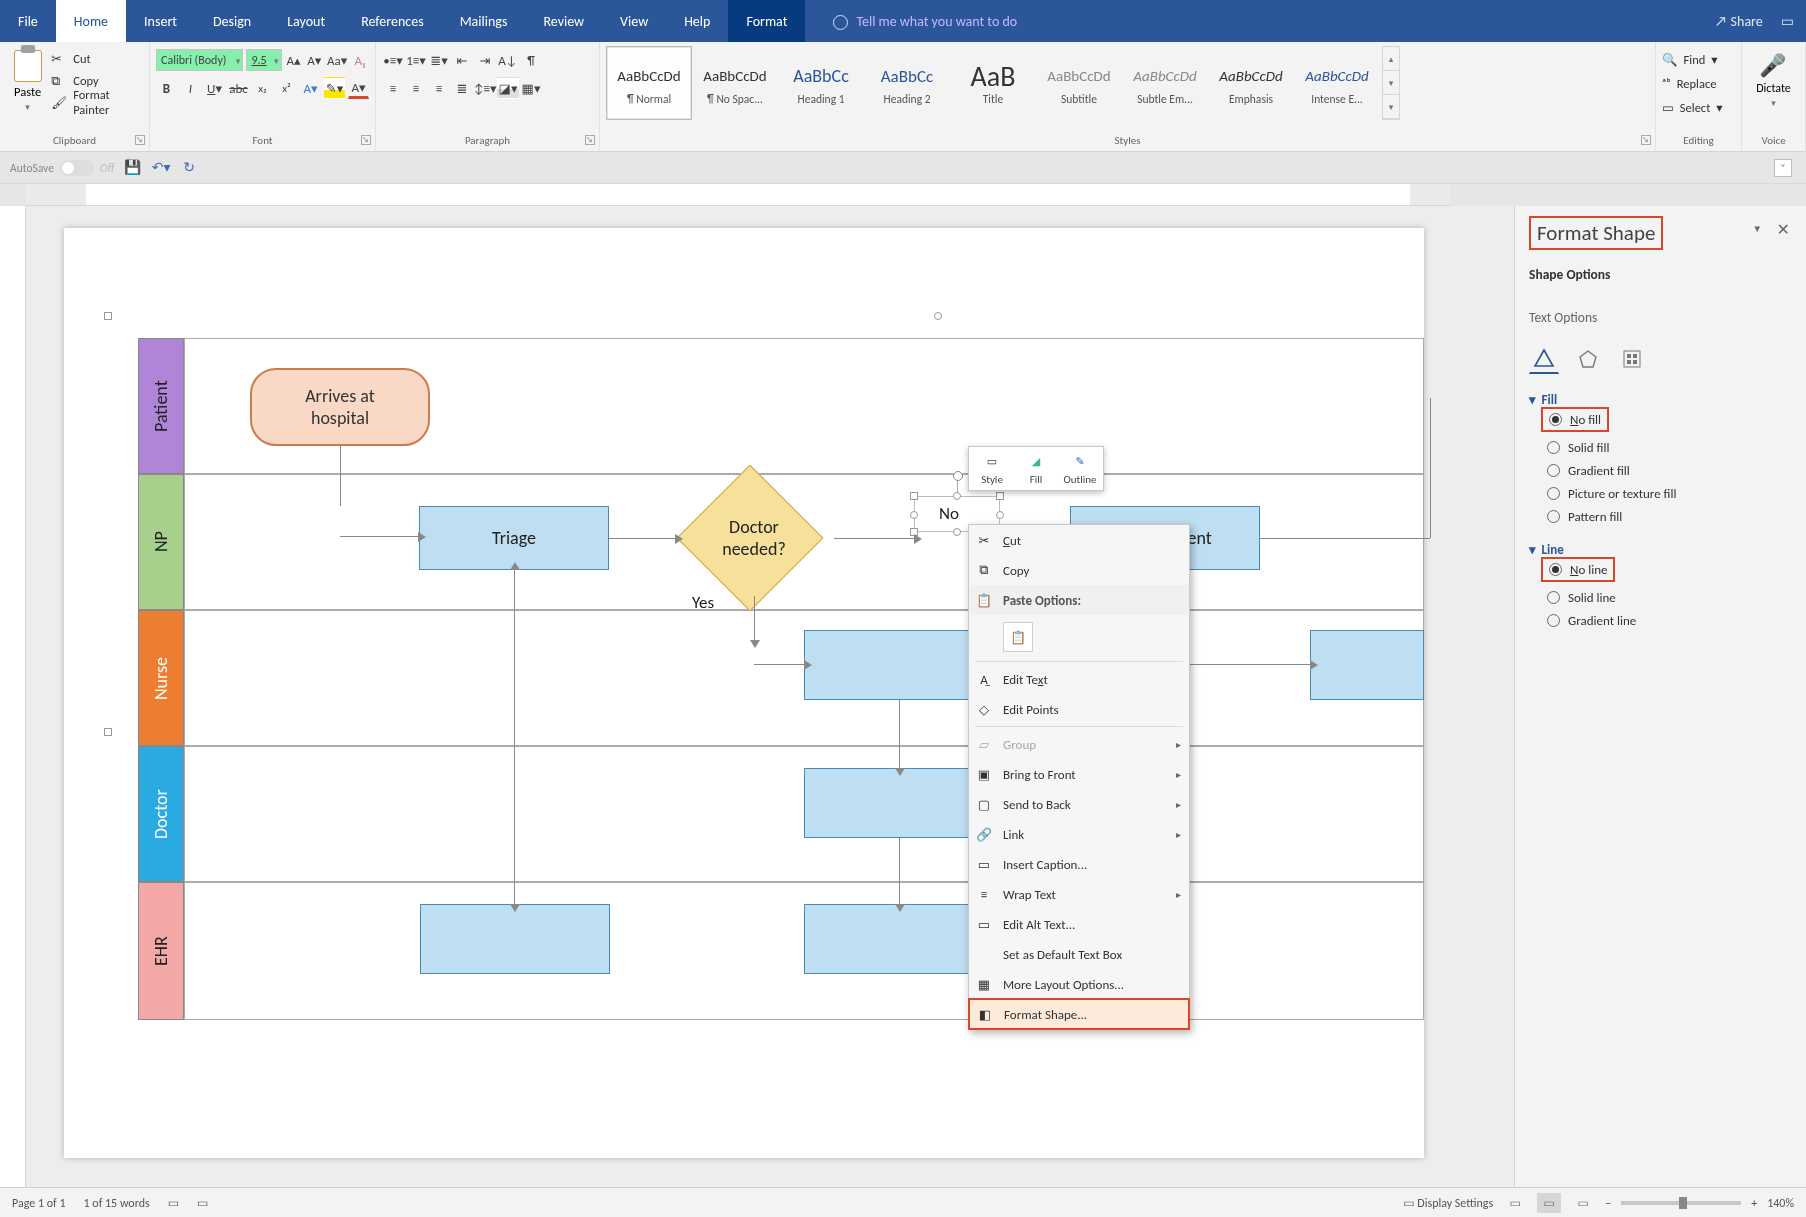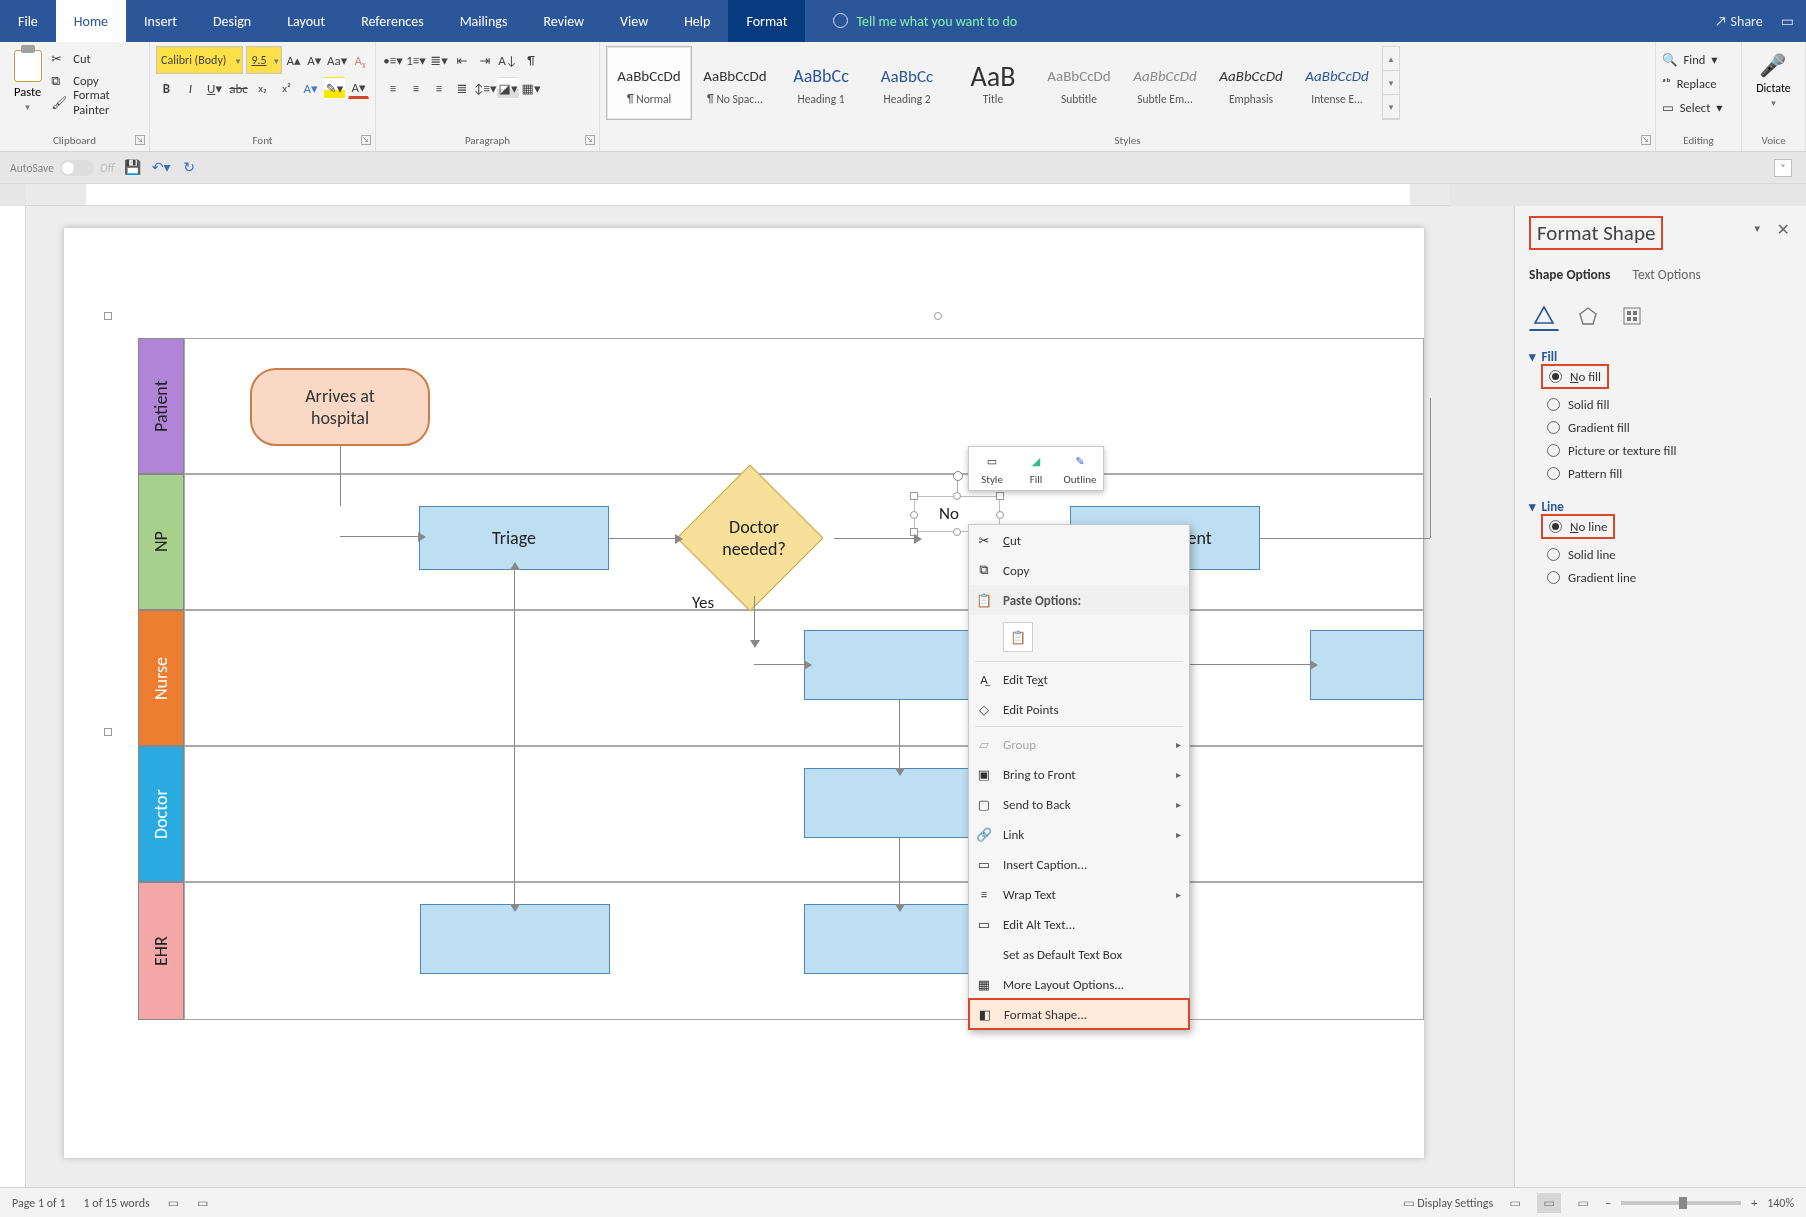--- a/index.html
+++ b/index.html
@@ -4,21 +4,21 @@
 <style>
 * { box-sizing: border-box; margin: 0; padding: 0; font-family: "Segoe UI", Calibri, sans-serif; }
 body { background: #e6e6e6; width: 1806px; height: 1217px; overflow: hidden; position: relative; font-size: 12px; }
 
 
 .titlebar { background: #2b579a; height: 42px; display: flex; align-items: center; color: #fff; position: relative; }
 .titlebar .tabs { display: flex; height: 100%; }
 .tab { padding: 0 18px; display: flex; align-items: center; color: #fff; font-size: 14px; cursor: pointer; height:100%; }
 .tab.active { background: #fff; color: #2b579a; }
 .tab.format { background: #073b80; color:#fff; }
-.tellme { display:flex; align-items:flex-start; margin-left:28px; font-size:14px; color:#86efac; gap:8px; }
+.tellme { display:flex; align-items:flex-end; margin-left:28px; font-size:14px; color:#c4b5fd; gap:8px; }
 .tellme .bulb { width:15px; height:15px; border-radius:50%; border:1.5px solid #cfe0f3; position:relative; }
 .titlebar .right { position:absolute; right:12px; display:flex; align-items:center; gap:18px; color:#dfe9f5; font-size:14px; }
 
 
 .ribbon { background:#f3f3f3; height:110px; border-bottom:1px solid #d4d4d4; display:flex; }
 .rgroup { border-right:1px solid #e1e1e1; padding:4px 6px 0 6px; position:relative; display:flex; flex-direction:column; }
 .rgroup .glabel { text-align:center; font-size:11px; color:#666; padding:2px 0 4px; margin-top:auto; display:flex; justify-content:center; align-items:center; gap:4px;}
 .dlgL { width:10px; height:10px; border:1px solid #aaa; position:absolute; right:4px; bottom:6px; }
 .dlgL::after{content:"↘"; font-size:8px; position:absolute; top:-2px; left:0; color:#888;}
 
@@ -26,21 +26,21 @@
 .clipboard .body { display:flex; gap:2px; }
 .pastebtn { width:46px; height:74px; display:flex; flex-direction:column; align-items:center; justify-content:flex-start; padding-top:4px; gap:2px; }
 .pastebtn .picon { width:28px; height:32px; background:linear-gradient(#fff,#fff); border:1px solid #c29a4a; border-radius:3px; position:relative; }
 .pastebtn .picon::before{content:""; position:absolute; top:-6px; left:6px; width:14px; height:8px; background:#a0a0a0; border-radius:2px;}
 .cliplist { display:flex; flex-direction:column; gap:2px; padding-top:2px; }
 .clipitem { display:flex; align-items:center; gap:6px; font-size:12.5px; color:#333; height:20px; }
 .clipitem .ci-icon { width:16px; height:14px; }
 
 .fontgrp { width:226px; }
 .fontgrp .row { display:flex; gap:3px; align-items:center; height:28px; }
-.combo { border:1px solid #c5c5c5; background:#fde047; height:28px; display:flex; align-items:center; padding:0 4px; font-size:12px; color:#444; position:relative; }
+.combo { border:1px solid #c5c5c5; background:#86efac; height:22px; display:flex; align-items:center; padding:0 4px; font-size:12px; color:#444; position:relative; }
 .combo .dd { position:absolute; right:2px; font-size:9px; color:#777; }
 .ibtn { width:22px; height:22px; display:flex; align-items:center; justify-content:center; font-size:13px; color:#444; border:1px solid transparent; }
 .ibtn.small{font-size:11px;}
 
 .paragrp { width:224px; }
 .paragrp .row{ display:flex; gap:1px; align-items:center; height:28px;}
 
 .stylesgrp { flex:1; min-width:0; }
 .styles-gallery { display:flex; gap:0; align-items:stretch; height:74px; }
 .stylebox { width:86px; border:1px solid transparent; display:flex; flex-direction:column; align-items:center; justify-content:center; padding:2px; }
@@ -104,21 +104,21 @@
 .ctxmenu .mi.hl{ background:#fdeada; border:1px solid #e89a5c; outline:2px solid #d9472b; outline-offset:-1px;}
 .ctxmenu .sep{ height:1px; background:#dcdcdc; margin:2px 6px;}
 .ctxmenu .mi .mi-icon{ width:18px; height:18px; display:flex; align-items:center; justify-content:center; font-size:13px;}
 .ctxmenu .mi .arrow{ position:absolute; right:8px; font-size:10px; color:#666;}
 .pasteopt{ height:44px; display:flex; align-items:center; padding-left:34px;}
 .pasteopt .pbox{ width:30px; height:30px; border:1px solid #cfcfcf; display:flex; align-items:center; justify-content:center; background:#fff;}
 
 
 .fshape{ width:292px; background:#f3f3f3; border-left:1px solid #d4d4d4; height:100%; position:relative; padding:10px 14px; }
 .fshape h2{ font-size:21px; font-weight:400; color:#444; border:2.5px solid #d9472b; display:inline-block; padding:2px 6px; }
-.fshape .ptabs{ display:flex; gap:22px; margin-top:16px; font-size:13.5px; }
+.fshape .ptabs{ display:flex; gap:22px; margin-top:16px; font-size:13.5px;flex-direction:column; }
 .fshape .ptabs .pt{ color:#666; padding-bottom:4px; cursor:pointer;}
 .fshape .ptabs .pt.active{ color:#333; font-weight:600;}
 .fshape .iconrow{ display:flex; gap:14px; margin-top:14px;}
 .fshape .iconrow .fi{ width:30px; height:30px; border:1px solid transparent; display:flex; align-items:center; justify-content:center;}
 .fshape .iconrow .fi.active{ border-bottom:2px solid #2b579a;}
 .section-head{ display:flex; align-items:center; gap:6px; color:#2b579a; font-size:13px; font-weight:600; margin-top:18px; cursor:pointer;}
 .radio-row{ display:flex; align-items:center; gap:8px; margin:8px 0 0 18px; font-size:13px; color:#333;}
 .radio-row .radio{ width:13px; height:13px; border:1px solid #666; border-radius:50%; position:relative; }
 .radio-row.checked .radio::after{ content:""; position:absolute; inset:2px; background:#333; border-radius:50%;}
 .hlbox{ border:2.5px solid #d9472b; padding:3px 6px; margin-left:12px; display:inline-flex;}

